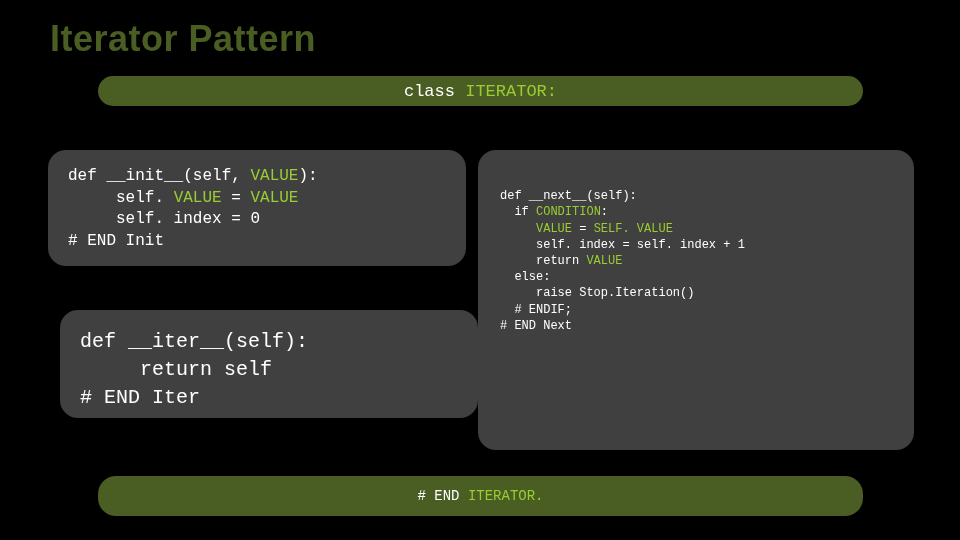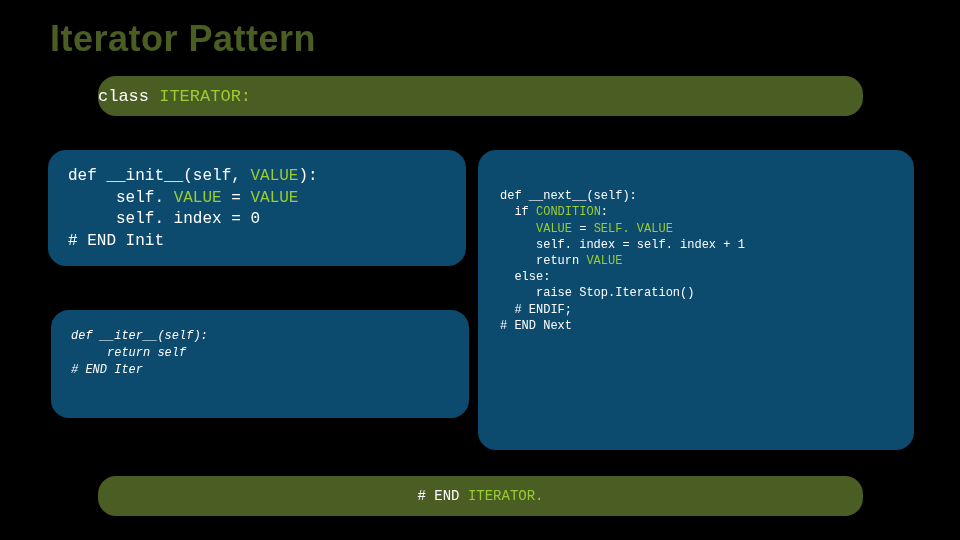--- a/index.html
+++ b/index.html
@@ -19,34 +19,34 @@
     font-size: 36px;
     font-weight: bold;
     color: #4a5d23;
     letter-spacing: 0.5px;
   }
   .box {
     position: absolute;
     border-radius: 18px;
   }
   .olive { background: #4a5d23; }
-  .black { background: #0c4a6e; }
+  .black { background: #404040; }
   .class-header {
-    left: 98px; top: 76px; width: 765px; height: 40px;
-    display: flex; align-items: center; 
+    left: 98px; top: 76px; width: 765px; height: 30px;
+    display: flex; align-items: center; justify-content: center;
     font-size: 17px; color: #9acd32;
   }
   .class-header .kw { color: #fff; }
   .init-box {
     left: 48px; top: 150px; width: 418px; height: 116px;
     padding: 16px 20px; font-size: 16px; line-height: 1.35;
   }
   .iter-box {
-    left: 51px; top: 310px; width: 418px; height: 108px;
-    padding: 18px 20px; font-size: 12px; line-height: 1.4; font-style: italic;
+    left: 60px; top: 310px; width: 418px; height: 108px;
+    padding: 18px 20px; font-size: 20px; line-height: 1.4;
   }
   .next-box {
     left: 478px; top: 150px; width: 436px; height: 300px;
     padding: 22px 22px; font-size: 12px; line-height: 1.35;
   }
   .footer {
     left: 98px; top: 476px; width: 765px; height: 40px;
     display: flex; align-items: center; justify-content: center;
     font-size: 14px; color: #9acd32;
   }

